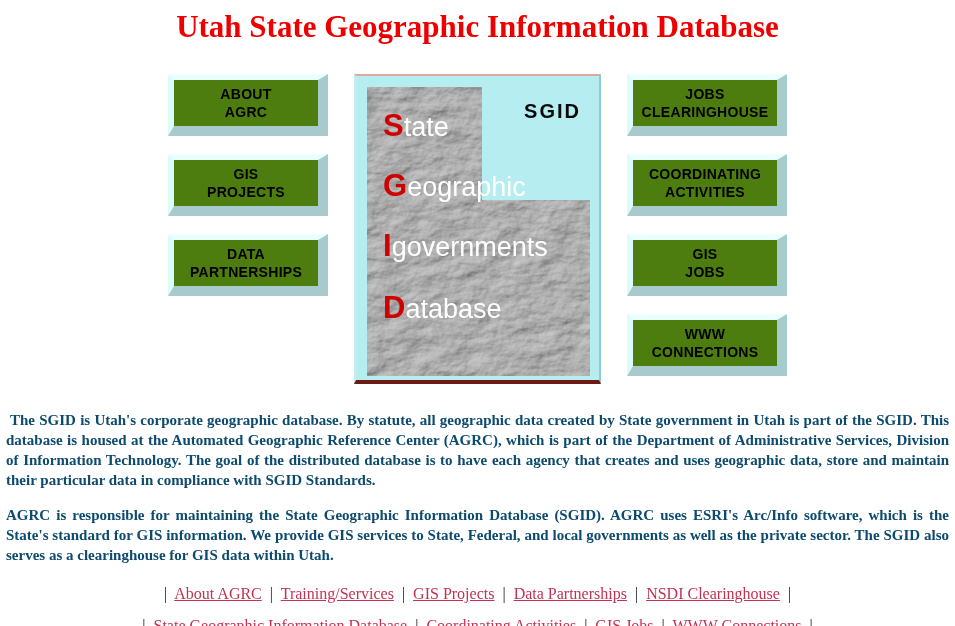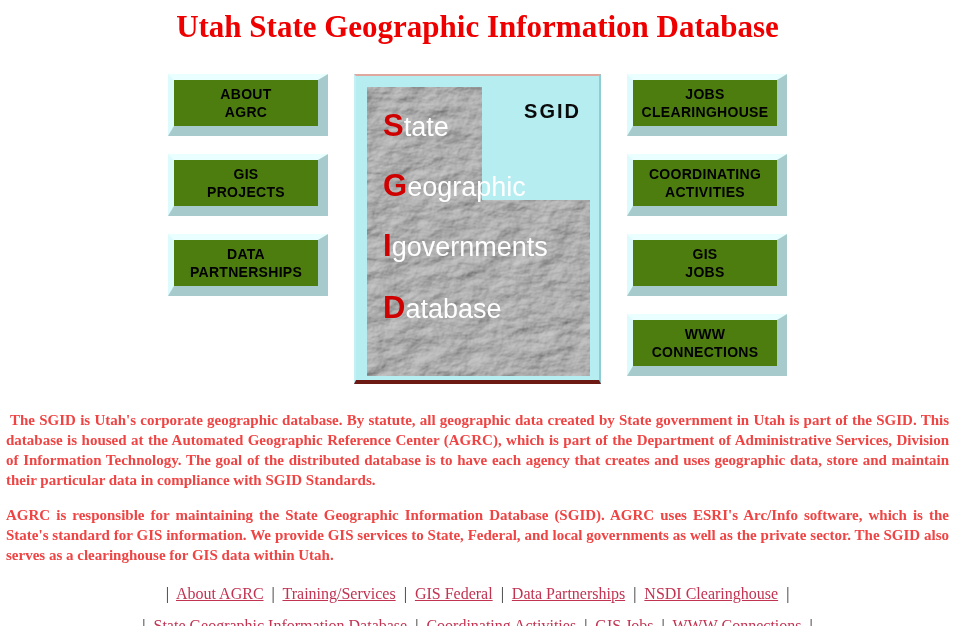--- a/index.html
+++ b/index.html
@@ -71,21 +71,21 @@
     white-space: nowrap;
   }
   .map-word .initial { color: #cf0000; font-weight: bold; font-size: 31px; }
   .word-state        { top: 32px; }
   .word-geographic   { top: 92px; }
   .word-information  { top: 152px; }
   .word-database     { top: 214px; }
 
   .body-text {
     margin: 0 6px;
-    color: #ef4444;
+    color: #0c4a6e;
     font: bold 15px/1.33 "Liberation Serif", serif;
     text-align: justify;
   }
   .body-text.first { margin-top: 27px; text-indent: 4px; }
   .body-text.second { margin-top: 15px; }
 
   .nav-row {
     text-align: center;
     font: 16px "Liberation Serif", serif;
     white-space: nowrap;
@@ -180,21 +180,21 @@
 
 <p class="body-text first">The SGID is Utah's corporate geographic database. By statute, all geographic data created by State government in Utah is part of the SGID. This database is housed at the Automated Geographic Reference Center (AGRC), which is part of the Department of Administrative Services, Division of Information Technology. The goal of the distributed database is to have each agency that creates and uses geographic data, store and maintain their particular data in compliance with SGID Standards.</p>
 <p class="body-text second">AGRC is responsible for maintaining the State Geographic Information Database (SGID). AGRC uses ESRI's Arc/Info software, which is the State's standard for GIS information. We provide GIS services to State, Federal, and local governments as well as the private sector. The SGID also serves as a clearinghouse for GIS data within Utah.</p>
 
 <div class="nav-row nav-row-1">
   <span class="pipe">|</span>
   <a class="navlink">About AGRC</a>
   <span class="pipe">|</span>
   <a class="navlink">Training/Services</a>
   <span class="pipe">|</span>
-  <a class="navlink">GIS Federal</a>
+  <a class="navlink">GIS Projects</a>
   <span class="pipe">|</span>
   <a class="navlink">Data Partnerships</a>
   <span class="pipe">|</span>
   <a class="navlink">NSDI Clearinghouse</a>
   <span class="pipe">|</span>
 </div>
 
 <div class="nav-row nav-row-2">
   <span class="pipe">|</span>
   <a class="navlink">State Geographic Information Database</a>

